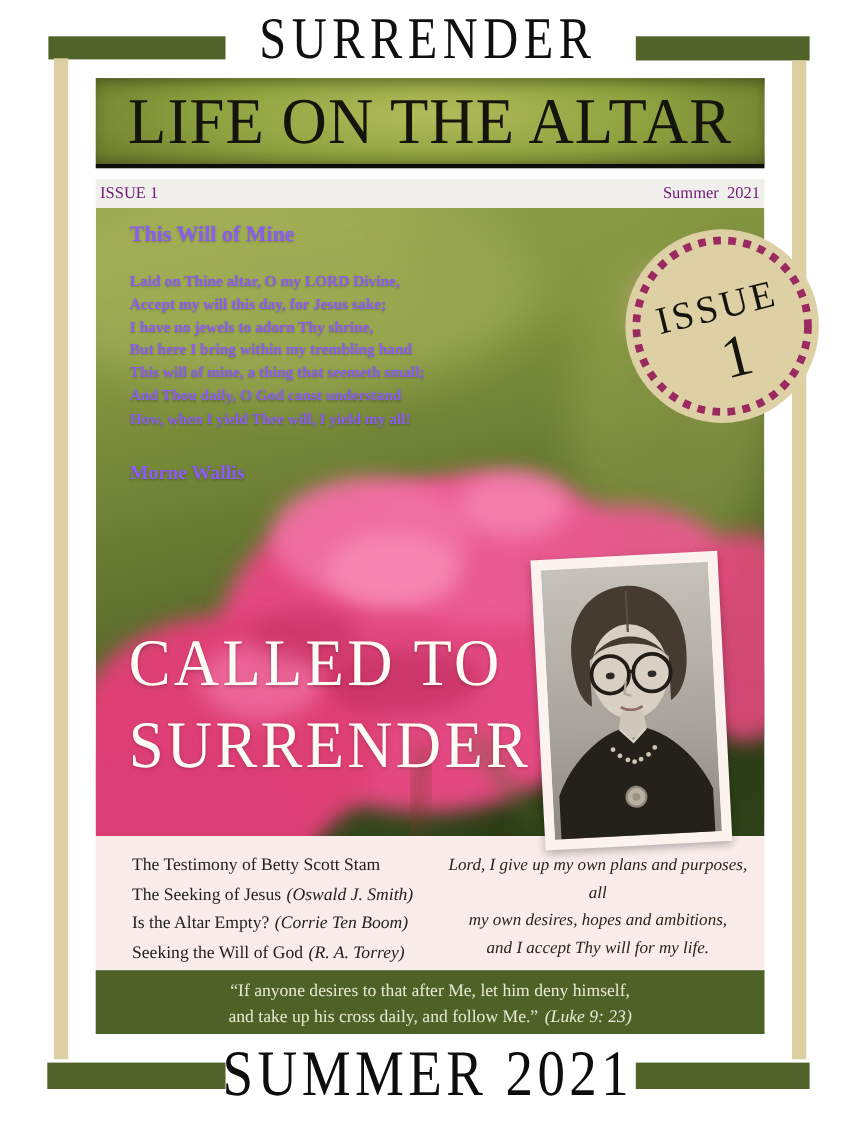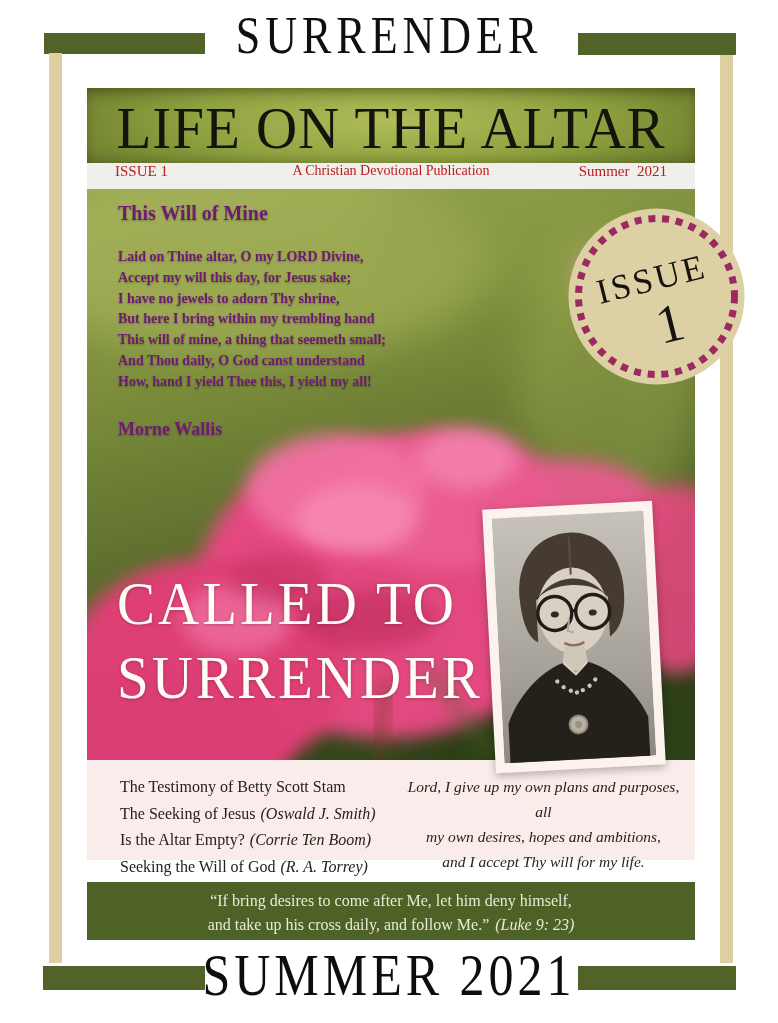--- a/index.html
+++ b/index.html
@@ -23,49 +23,49 @@
   .bar-tl { left:44px;  top:33px;  width:161px; height:21px; }
   .bar-tr { left:578px; top:33px;  width:158px; height:22px; }
   .bar-bl { left:43px;  top:966px; width:162px; height:24px; }
   .bar-br { left:578px; top:966px; width:158px; height:24px; }
   .tanline { position:absolute; width:13px; background:#ddcfa2; }
   .tan-left  { left:49px;  top:53px; height:910px; }
   .tan-right { left:720px; top:55px; height:908px; }
 
   
   .masthead {
-    position:absolute; left:87px; top:88px; width:608px; height:78px;
+    position:absolute; left:87px; top:71px; width:608px; height:78px;
     background:radial-gradient(ellipse 75% 130% at 50% 42%, #b1bc5a 0%, #8ea13f 45%, #6a7a2c 80%, #566620 100%);
     border-bottom:4px solid #0d0d0a;
     box-shadow:inset 0 8px 14px -6px rgba(30,36,8,.55), inset 0 -10px 14px -8px rgba(30,36,8,.4);
     display:flex; align-items:center; justify-content:center;
   }
   .masthead-title {
     font-size:57px; color:#14140c; letter-spacing:1px; white-space:nowrap;
     transform:scaleY(1.04);
   }
   .infobar {
     position:absolute; left:87px; top:163px; width:608px; height:26px;
-    background:#f0efeb; box-sizing:border-box; padding:0 28px;
-    display:flex; align-items:flex-start; justify-content:space-between;
-    font-size:15px; color:#b91c1c;
+    background:#f0efeb; box-sizing:border-box; padding:0 4px;
+    display:flex; align-items:center; justify-content:space-between;
+    font-size:15px; color:#701a75;
   }
   .infobar .center-label {
     position:absolute; left:0; width:100%; text-align:center; font-size:14px;
   }
   .infobar .side-label { position:relative; z-index:1; white-space:pre; }
 
   
   .photo-area {
     position:absolute; left:87px; top:189px; width:608px; height:571px; overflow:hidden;
   }
   .photo-area svg.flowers { position:absolute; left:0; top:0; width:100%; height:100%; }
 
   .poem {
-    position:absolute; left:31px; top:12px; color:#701a75;
+    position:absolute; left:31px; top:12px; color:#8b5cf6;
     text-shadow:0 1px 2px rgba(30,40,10,.35);
   }
   .poem-title { font-size:20px; font-weight:bold; line-height:24px; margin-bottom:22px; }
   .poem-line  { font-size:14px; font-weight:bold; line-height:20.8px; white-space:nowrap; }
   .poem-author{ font-size:18px; font-weight:bold; margin-top:26px; }
 
   .cover-title {
     position:absolute; left:30px; top:378px; color:#fdfdf6;
     font-size:57px; letter-spacing:3px; line-height:70px; white-space:nowrap;
     text-shadow:0 1px 3px rgba(70,20,35,.3); transform:scaleY(1.06); transform-origin:top left;
@@ -77,21 +77,21 @@
     padding:9px; background:#fcf3ee; transform:rotate(-3deg);
     box-shadow:0 3px 8px rgba(0,0,0,.28); z-index:4;
   }
   .betty svg { display:block; width:152px; height:246px; }
 
   
   .badge { position:absolute; left:566px; top:206px; width:181px; height:181px; z-index:5; }
 
   
   .pink-panel {
-    position:absolute; left:87px; top:760px; width:608px; height:100px;
+    position:absolute; left:87px; top:760px; width:608px; height:122px;
     background:#f9eceb; display:flex; color:#23231a;
   }
   .articles { width:300px; box-sizing:border-box; padding:14px 0 0 33px; }
   .article-row { font-size:16px; line-height:26.5px; white-space:nowrap; }
   .article-author { font-style:italic; margin-left:5px; }
   .quote { flex:1; box-sizing:border-box; padding:14px 14px 0 0; text-align:center;
            font-style:italic; font-size:15.5px; line-height:25px; color:#2a2416;margin-left:19px; }
   .quote-attr { margin-top:11px; font-weight:bold; font-size:16px; }
 
   
@@ -111,21 +111,20 @@
   <div class="bar bar-tl"></div>
   <div class="bar bar-tr"></div>
   <div class="tanline tan-left"></div>
   <div class="tanline tan-right"></div>
 
   <div class="masthead">
     <div class="masthead-title">LIFE ON THE ALTAR</div>
   </div>
   <div class="infobar">
     <span class="side-label">ISSUE 1</span>
-    <span class="center-label">A Christian Devotional Publication</span>
     <span class="side-label">Summer  2021</span>
   </div>
 
   <div class="photo-area">
     <svg class="flowers" viewBox="0 0 608 571" preserveAspectRatio="none">
       <defs>
         <linearGradient id="bgg" x1="0" y1="0" x2="0.25" y2="1">
           <stop offset="0" stop-color="#95a44e"></stop>
           <stop offset="0.35" stop-color="#7b8d3b"></stop>
           <stop offset="0.7" stop-color="#57692a"></stop>
@@ -167,21 +166,21 @@
     </svg>
 
     <div class="poem">
       <div class="poem-title">This Will of Mine</div>
       <div class="poem-line">Laid on Thine altar, O my LORD Divine,</div>
       <div class="poem-line">Accept my will this day, for Jesus sake;</div>
       <div class="poem-line">I have no jewels to adorn Thy shrine,</div>
       <div class="poem-line">But here I bring within my trembling hand</div>
       <div class="poem-line">This will of mine, a thing that seemeth small;</div>
       <div class="poem-line">And Thou daily, O God canst understand</div>
-      <div class="poem-line">How, hand I yield Thee this, I yield my all!</div>
+      <div class="poem-line">How, when I yield Thee will, I yield my all!</div>
       <div class="poem-author">Morne Wallis</div>
     </div>
 
     <div class="cover-title">
       <div>CALLED TO</div>
       <div>SURRENDER</div>
     </div>
   </div>
 
   <div class="betty">
@@ -253,21 +252,21 @@
     </div>
     <div class="quote">
       <div>Lord, I give up my own plans and purposes, all</div>
       <div>my own desires, hopes and ambitions,</div>
       <div>and I accept Thy will for my life.</div>
       <div class="quote-attr">Betty Scott Stam</div>
     </div>
   </div>
 
   <div class="verse-bar">
-    <div>“If bring desires to come after Me, let him deny himself,</div>
+    <div>“If anyone desires to that after Me, let him deny himself,</div>
     <div>
       <span>and take up his cross daily, and follow Me.”</span><span class="verse-ref">(Luke 9: 23)</span>
     </div>
   </div>
 
   <div class="bar bar-bl"></div>
   <div class="bar bar-br"></div>
   <div class="bottom-title">SUMMER 2021</div>
 
 </div>

